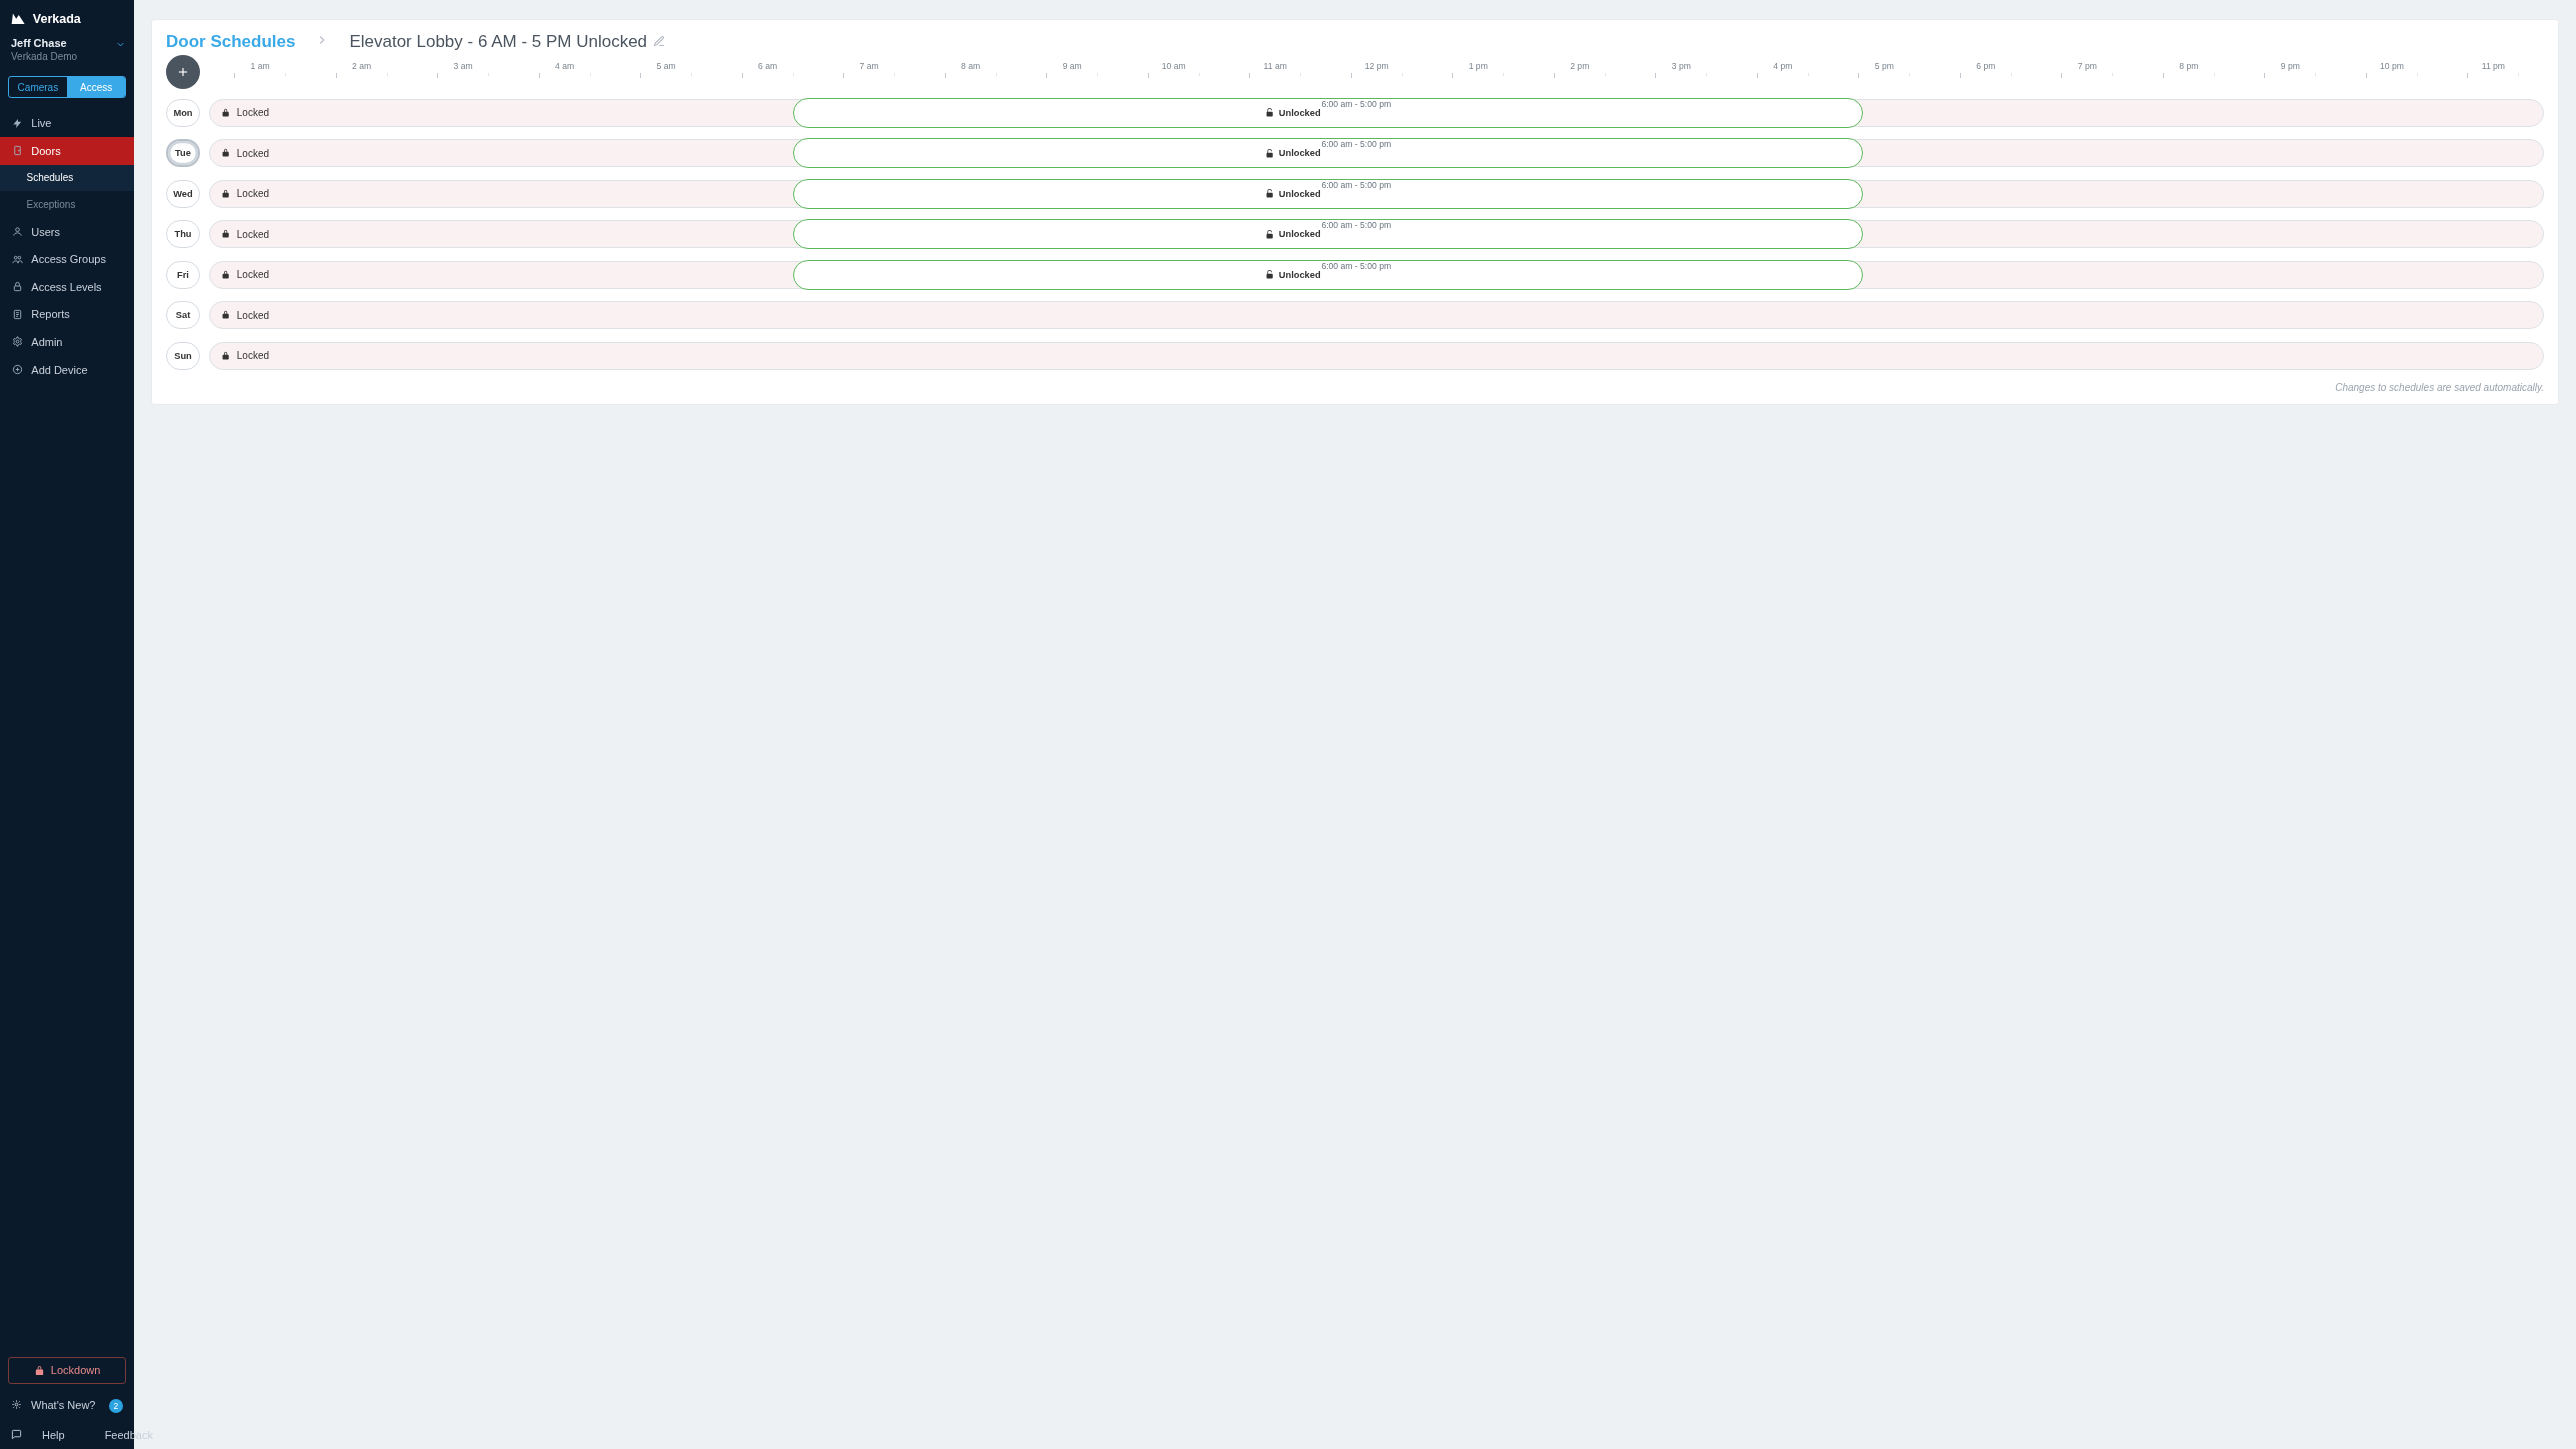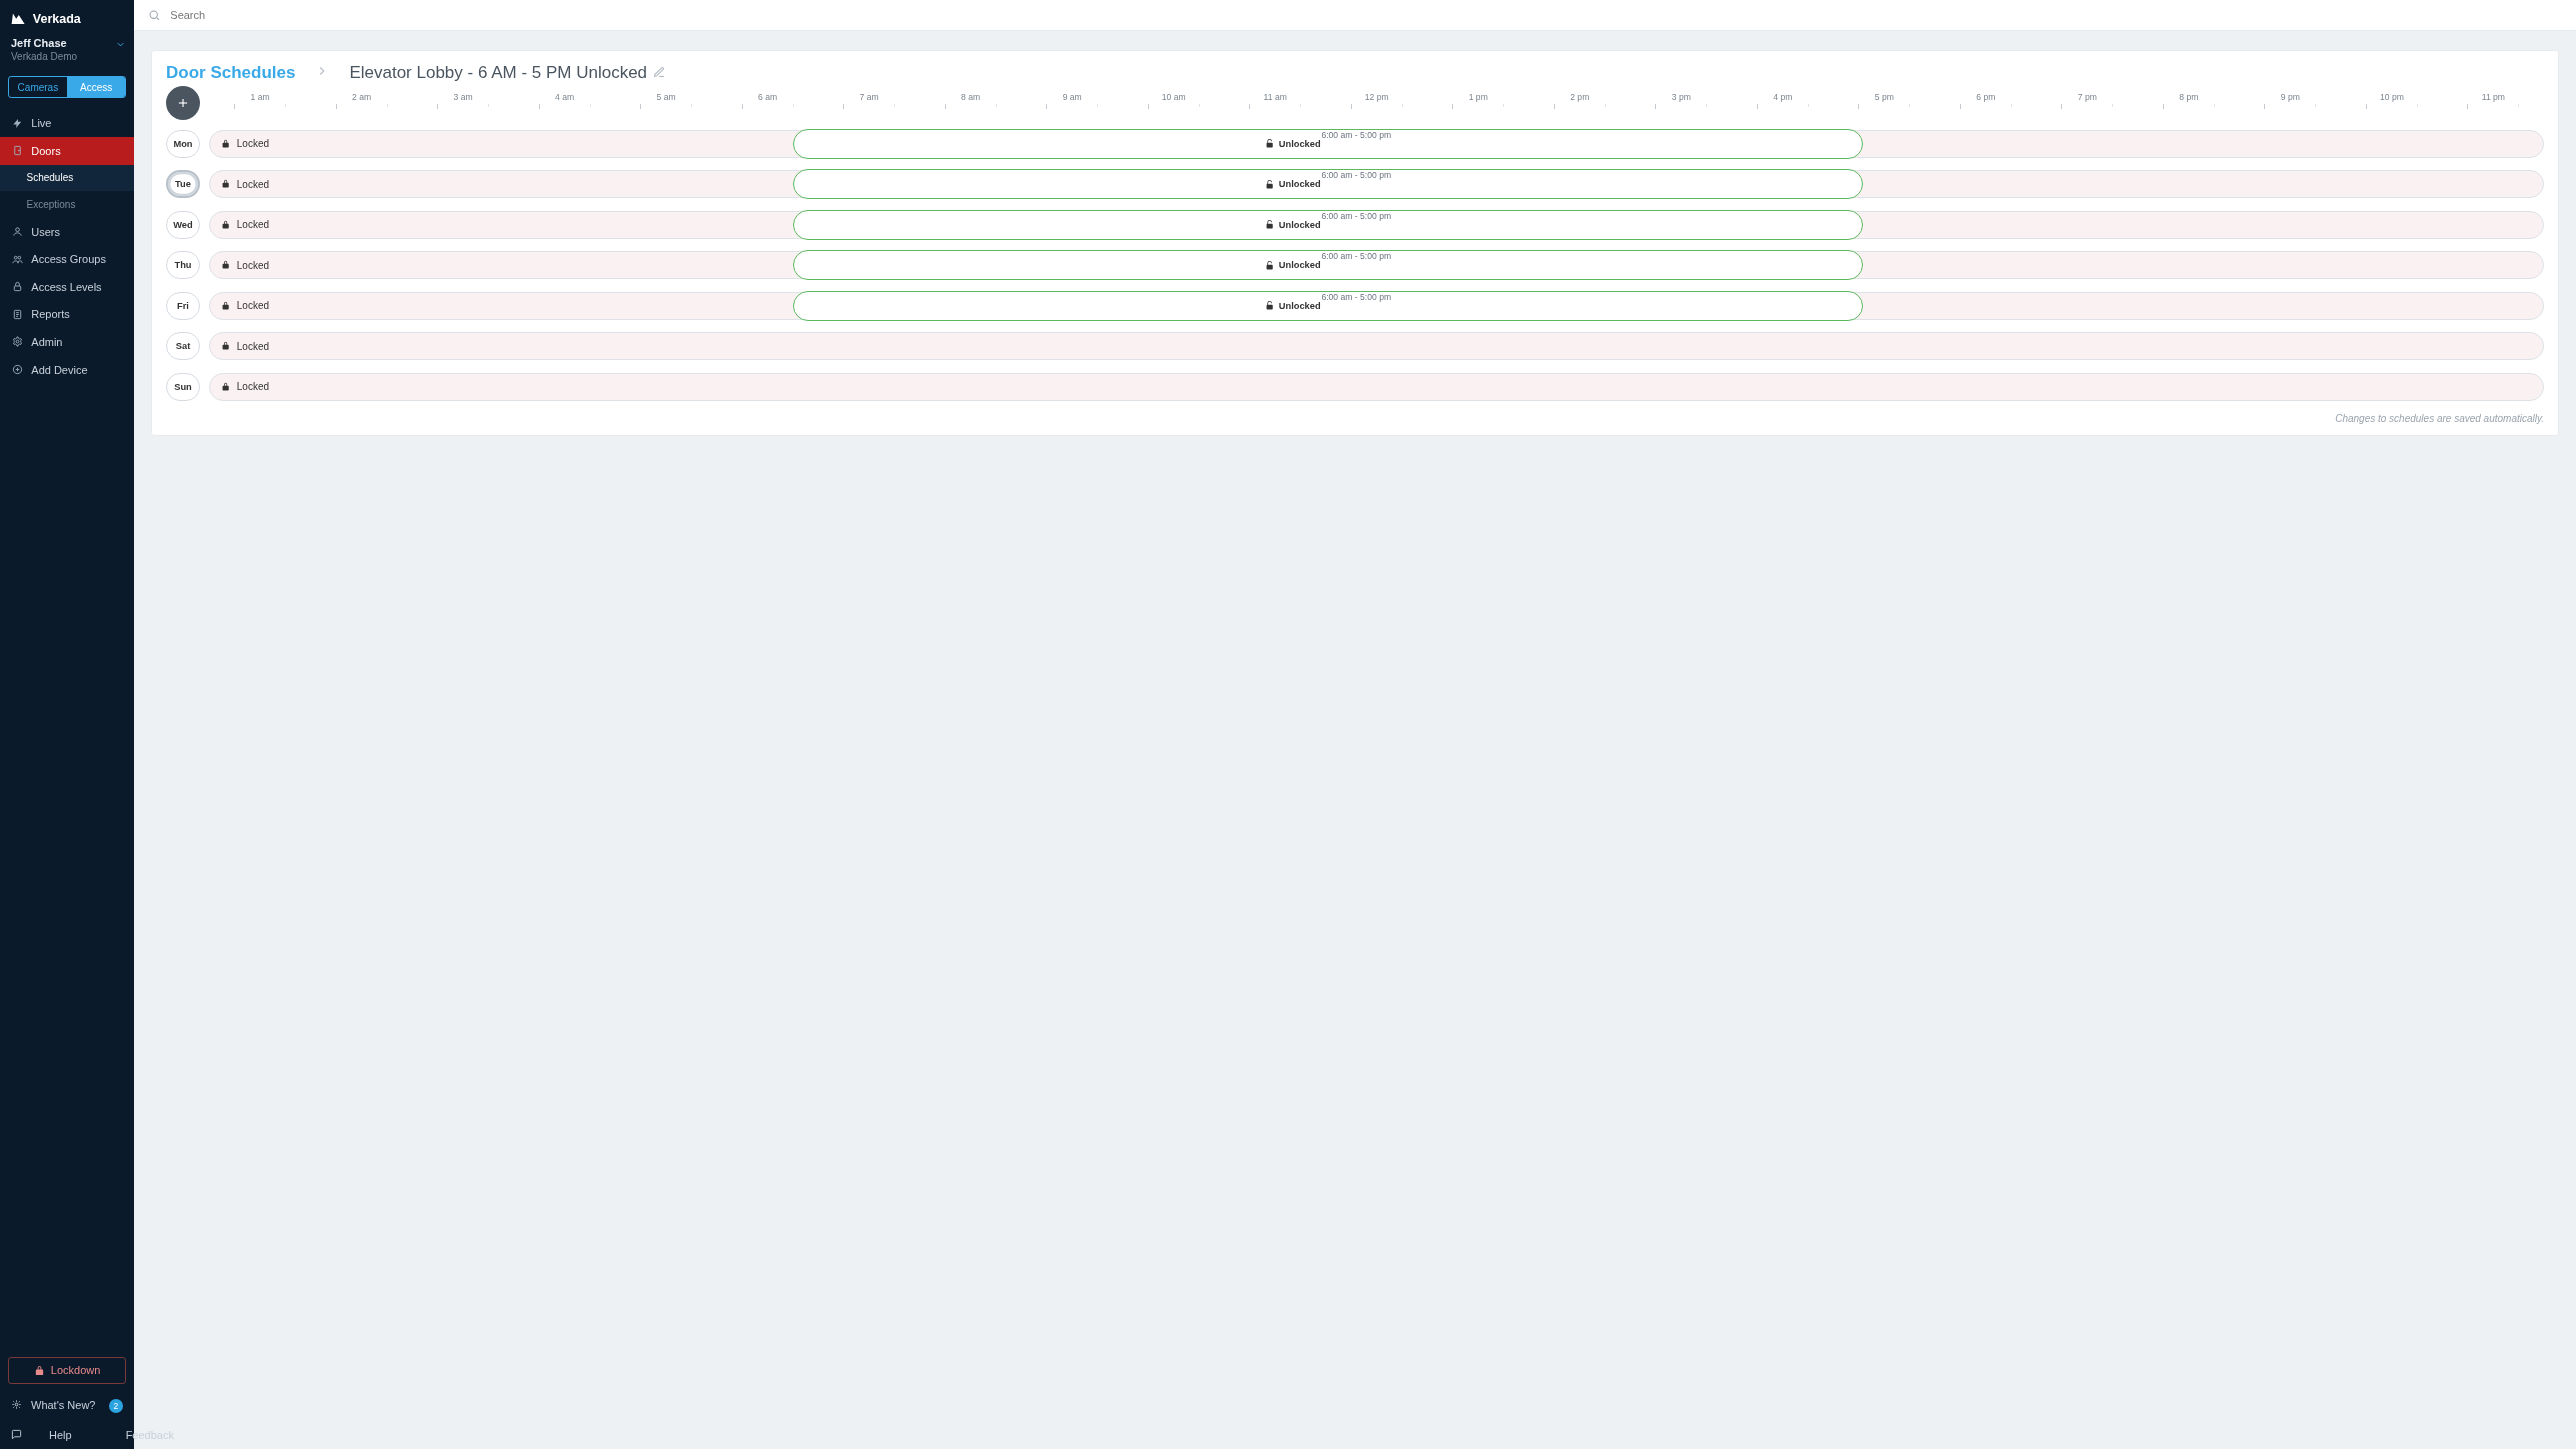--- a/index.html
+++ b/index.html
@@ -44,21 +44,21 @@
   .nav a.sub{padding-left:26.5px;font-size:10px}
   .nav a.sub.dim{color:var(--sidebar-text-dim)}
   .nav a.active{background:var(--sidebar-bg-active);color:#fff}
   .nav a.parent-active{background:#b91c1c;color:#fff}
   .nav a .ic{width:12.5px;display:inline-flex;justify-content:center;color:#9fb0c2}
   .sidebar .spacer{flex:1}
   .lockdown{margin:7.8px;border:0.8px solid #7a3a3a;border-radius:3.1px;padding:6.2px 0;background:transparent;color:var(--salmon);display:flex;align-items:center;justify-content:center;gap:6.2px;cursor:pointer;font-size:11px}
   .lockdown .ic{color:var(--salmon)}
   .sb-row{display:flex;align-items:flex-start;gap:9px;padding:7.8px 11px;color:var(--sidebar-text)}
   .badge{margin-left:auto;background:#2aa3e0;color:#fff;border-radius:778px;min-width:14px;height:14px;display:inline-flex;align-items:center;justify-content:center;font-size:8.6px;padding:0 3.1px}
-  .sb-foot{display:flex;align-items:center;gap:27px;padding:7.8px 11px;color:var(--sidebar-text)}
+  .sb-foot{display:flex;align-items:center;gap:20px;padding:7.8px 11px;color:var(--sidebar-text)}
   .sb-foot .vdiv{width:0.8px;height:12.5px;background:#33465b}
 
   
   .main{flex:1;display:flex;flex-direction:column;min-width:0}
   .searchbar{height:31px;background:#fff;border-bottom:0.8px solid #e8ebee;display:flex;align-items:center;gap:7.8px;padding:0 14px;color:#9aa3ad}
   .searchbar input{border:0;outline:0;font-size:11px;color:#4a5560;flex:1;background:transparent}
 
   .content{padding:18.7px 17px}
   .panel{background:var(--panel);border-radius:3.1px;border:0.8px solid #e8ebee;padding:12.5px 14px 11px 14px}
 
@@ -245,29 +245,20 @@
           <path d="M21 15a2 2 0 0 1-2 2H8l-5 4V5a2 2 0 0 1 2-2h14a2 2 0 0 1 2 2z"></path>
         </svg>
       </span>
     <span>Help</span>
     <span class="vdiv"></span>
     <span>Feedback</span>
   </div>
 </aside>
 
 <main class="main">
-  <div class="searchbar">
-    <span class="ic">
-        <svg width="12.5" height="12.5" viewBox="0 0 24 24" fill="none" stroke="currentColor" stroke-width="2">
-          <circle cx="11" cy="11" r="7"></circle>
-          <line x1="21" y1="21" x2="16.65" y2="16.65"></line>
-        </svg>
-      </span>
-    <input type="text" placeholder="Search" style="">
-  </div>
 
   <div class="content">
     <div class="panel">
 
       <div class="crumbs">
         <span class="link">Door Schedules</span>
         <span class="sep">
           <svg width="14" height="14" viewBox="0 0 24 24" fill="none" stroke="currentColor" stroke-width="2">
               <polyline points="9 18 15 12 9 6"></polyline>
             </svg>

